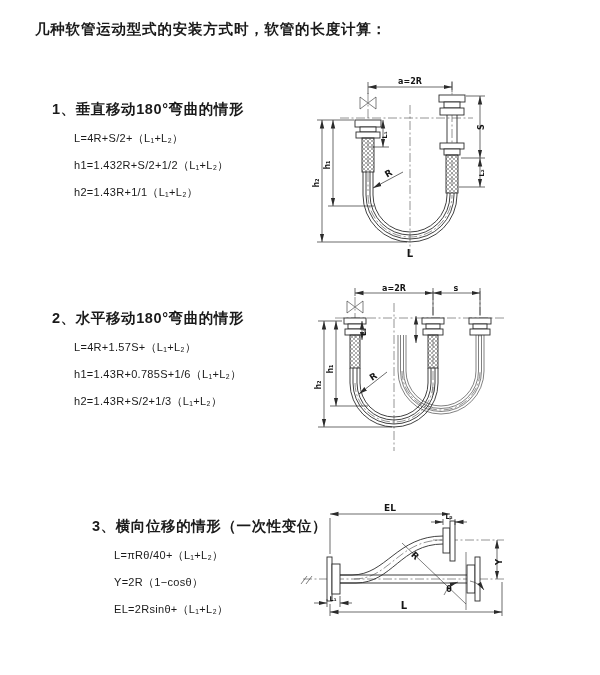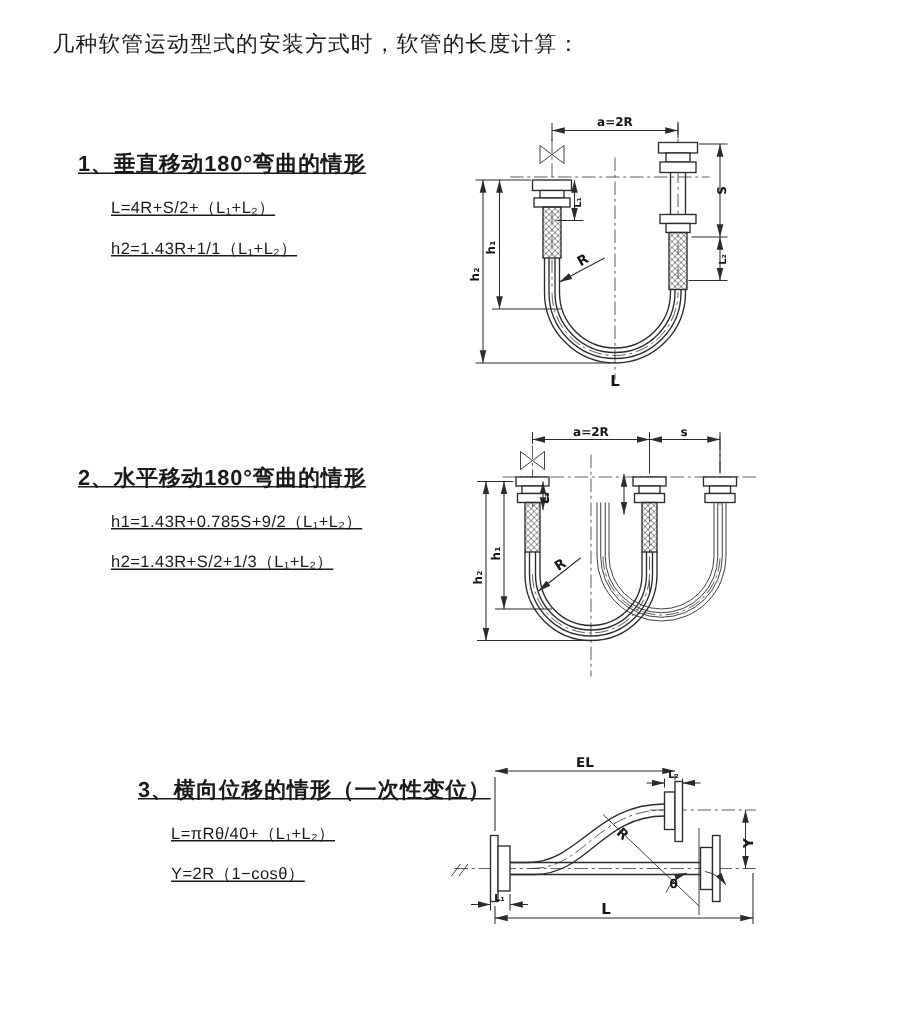--- a/index.html
+++ b/index.html
@@ -3,23 +3,23 @@
 <meta charset="utf-8">
 <style>
   html,body { margin:0; padding:0; }
   body {
     width:600px; height:675px; background:#ffffff; position:relative;
     font-family:"Liberation Sans","DejaVu Sans",sans-serif; color:#1a1a1a;
     overflow:hidden;
   }
   .title {
     position:absolute; left:35px; top:20px;
-    font-size:14.5px; font-weight:400; letter-spacing:0.8px;
+    font-size:14.5px; font-weight:700; letter-spacing:0.8px;
   }
-  .section { position:absolute; width:300px;text-decoration:underline; }
+  .section { position:absolute; width:300px; }
   .sec-heading { font-size:14.5px; font-weight:700; letter-spacing:0.6px; }
   .formula {
     font-size:11px; font-weight:400; margin:12px 0 0 22px;
     letter-spacing:0.3px; white-space:nowrap;
   }
   .sec1 { left:52px; top:100px; }
   .sec2 { left:52px; top:309px; }
   .sec3 { left:48px; top:517px;margin-left:44px; }
   .diagram { position:absolute;font-weight:bold; }
   .dg1 { left:310px; top:75px;  width:280px; height:185px; }
@@ -36,33 +36,36 @@
   .t65 { font-size:6.5px; } .t8 { font-size:8px; } .t9 { font-size:9px; } .t10 { font-size:10px; }
 </style>
 </head>
 <body>
 
 <div class="title">几种软管运动型式的安装方式时，软管的长度计算：</div>
 
 <div class="section sec1">
   <div class="sec-heading">1、垂直移动180°弯曲的情形</div>
   <p class="formula">L=4R+S/2+（L₁+L₂）</p>
+  <p class="formula">h1=1.432R+S/2+1/2（L₁+L₂）</p>
   <p class="formula">h2=1.43R+1/1（L₁+L₂）</p>
 </div>
 
 <div class="section sec2">
   <div class="sec-heading">2、水平移动180°弯曲的情形</div>
-  <p class="formula">h1=1.43R+0.785S+9/2（L₁+L₂）</p>
+  <p class="formula">L=4R+1.57S+（L₁+L₂）</p>
+  <p class="formula">h1=1.43R+0.785S+1/6（L₁+L₂）</p>
   <p class="formula">h2=1.43R+S/2+1/3（L₁+L₂）</p>
 </div>
 
 <div class="section sec3">
   <div class="sec-heading">3、横向位移的情形（一次性变位）</div>
   <p class="formula">L=πRθ/40+（L₁+L₂）</p>
   <p class="formula">Y=2R（1−cosθ）</p>
+  <p class="formula">EL=2Rsinθ+（L₁+L₂）</p>
 </div>
 
 <div class="diagram dg1">
 <svg width="280" height="185" viewBox="0 0 280 185">
   <defs>
     <pattern id="braid" width="4" height="4" patternUnits="userSpaceOnUse">
       <path d="M0,0 L4,4 M4,0 L0,4" stroke="#777" stroke-width="0.6" fill="none"></path>
     </pattern>
     <marker id="arr" markerWidth="10" markerHeight="8" refX="8.5" refY="3" orient="auto-start-reverse" markerUnits="userSpaceOnUse">
       <path d="M0,0.8 L8.5,3 L0,5.2 Z" fill="#2b2b2b"></path>

